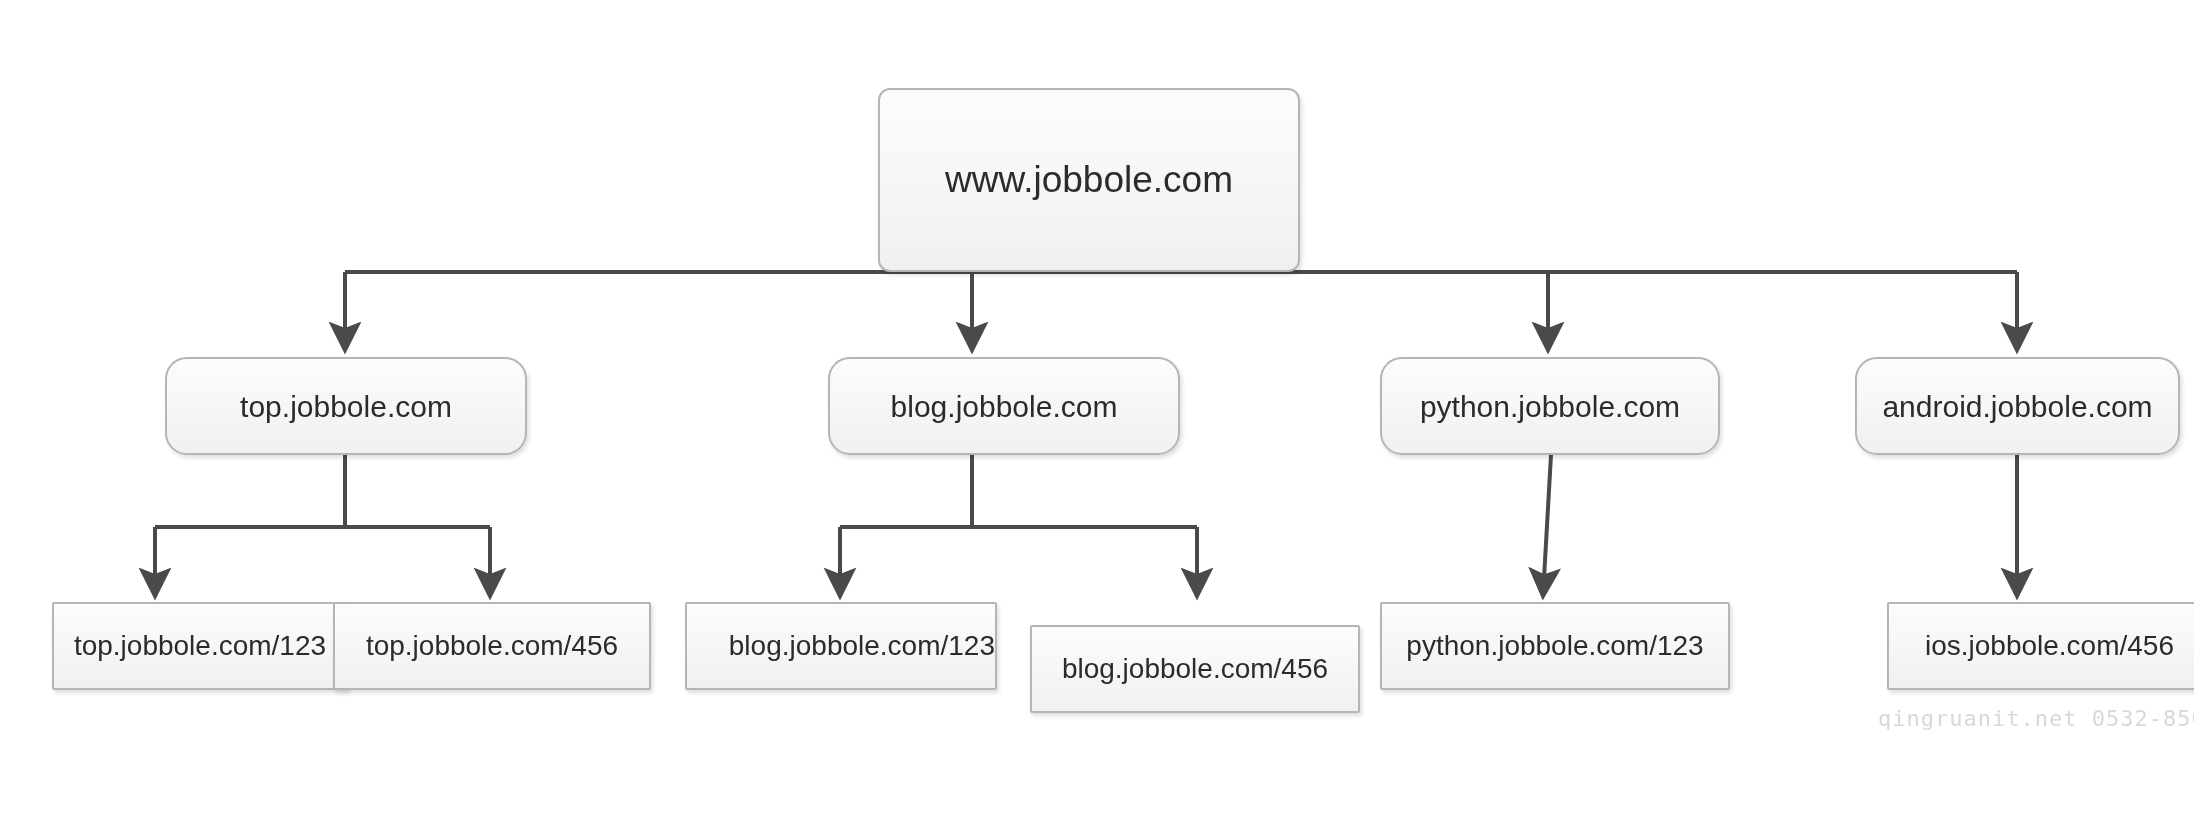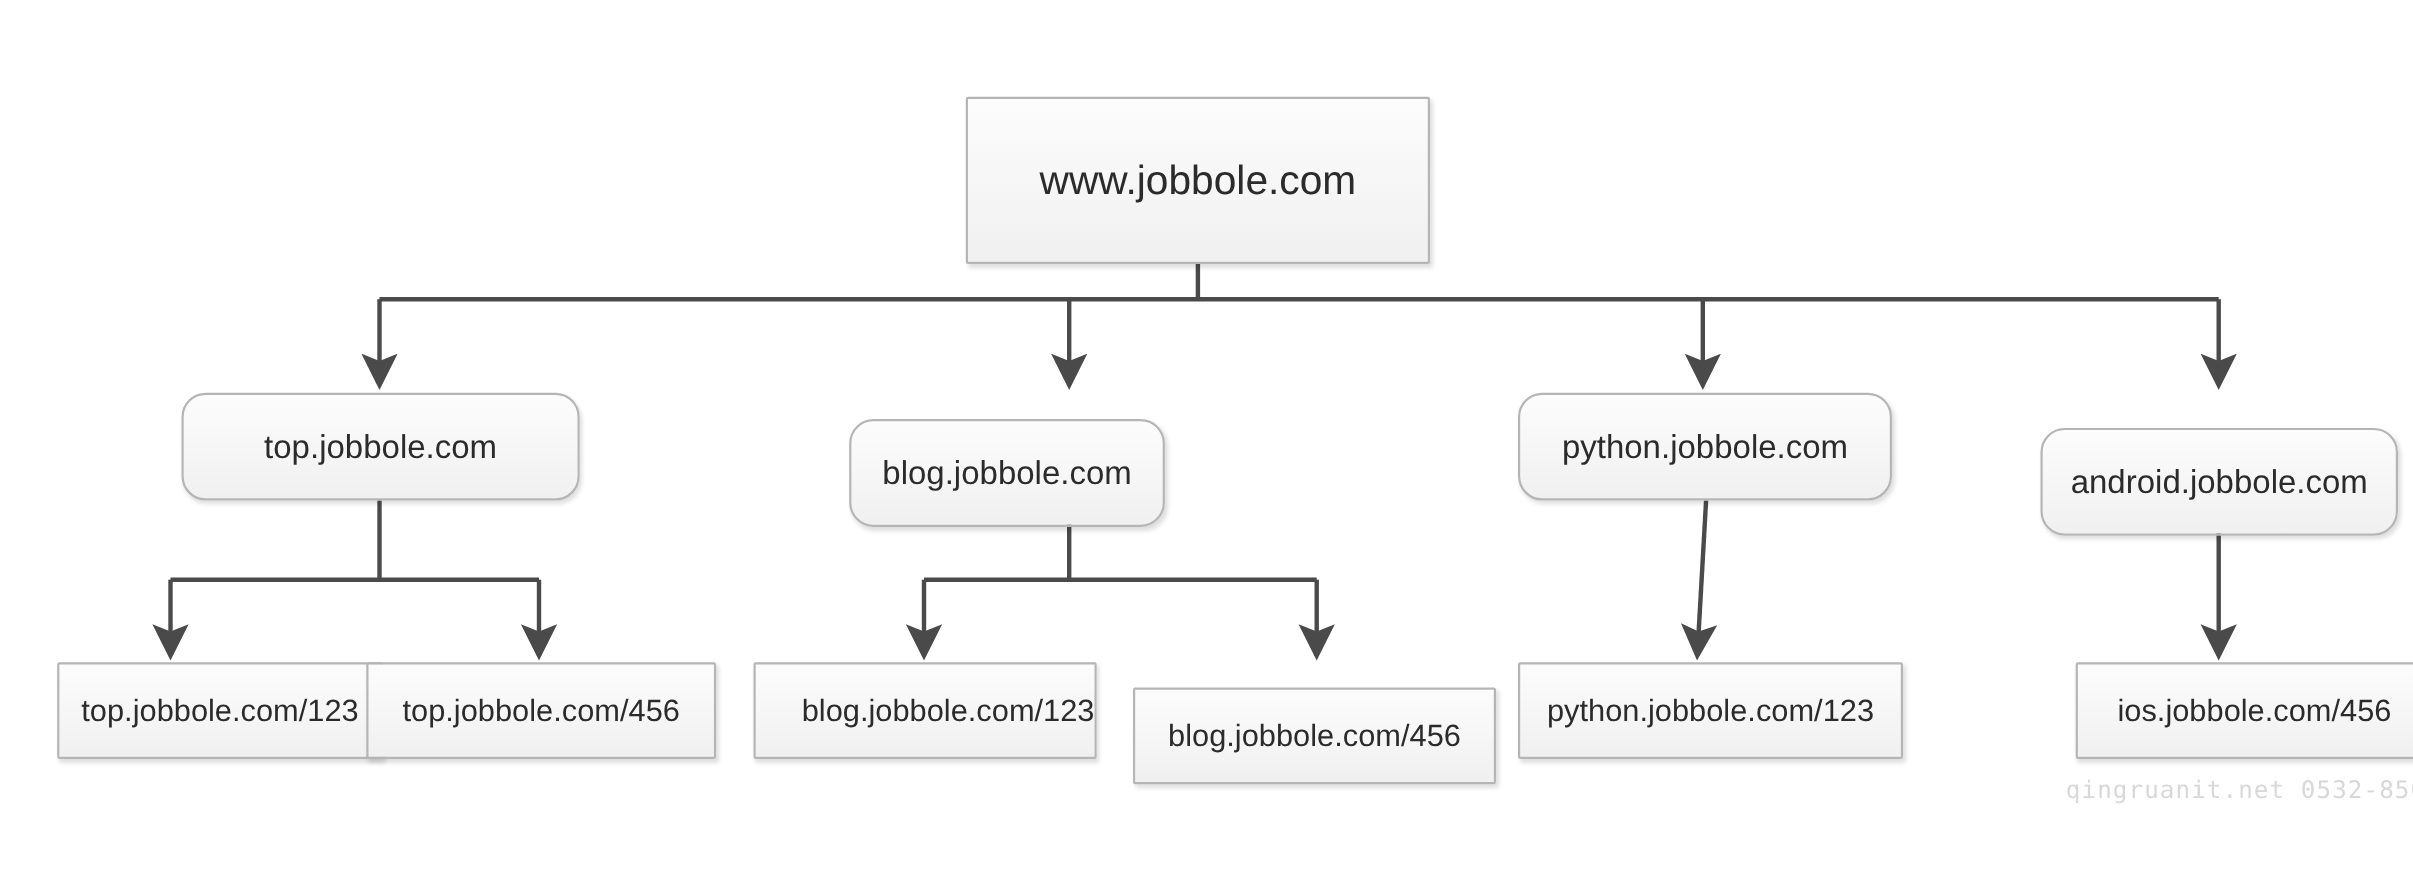--- a/index.html
+++ b/index.html
@@ -86,33 +86,33 @@
       <path d="M 840 527 L 840 596" marker-end="url(#arrow)"></path>
       <path d="M 1197 527 L 1197 596" marker-end="url(#arrow)"></path>
 
       <path d="M 1551 455 L 1543 596" marker-end="url(#arrow)"></path>
 
       <path d="M 2017 455 L 2017 596" marker-end="url(#arrow)"></path>
     </g>
   </svg>
 
   <div id="nodes">
-      <div class="node root" style="left: 878px; top: 88px; width: 422px; height: 152px;">
+      <div class="node root" style="left: 878px; top: 88px; width: 422px; height: 184px; border-radius: 12px;">
         <span class="node-label">www.jobbole.com</span>
       </div>
       <div class="node level2" style="left: 165px; top: 357px; width: 362px; height: 98px;">
         <span class="node-label">top.jobbole.com</span>
       </div>
-      <div class="node level2" style="left: 772px; top: 357px; width: 287px; height: 98px; margin-top: 24px;">
+      <div class="node level2" style="left: 828px; top: 357px; width: 352px; height: 98px;">
         <span class="node-label">blog.jobbole.com</span>
       </div>
       <div class="node level2" style="left: 1380px; top: 357px; width: 340px; height: 98px; text-align: right;">
         <span class="node-label">python.jobbole.com</span>
       </div>
-      <div class="node level2" style="left: 1855px; top: 357px; width: 325px; height: 98px; margin-top: 32px;">
+      <div class="node level2" style="left: 1855px; top: 357px; width: 325px; height: 98px;">
         <span class="node-label">android.jobbole.com</span>
       </div>
       <div class="node level3" style="left: 8px; top: 602px; width: 296px; height: 88px; margin-left: 44px;">
         <span class="node-label">top.jobbole.com/123</span>
       </div>
       <div class="node level3" style="left: 333px; top: 602px; width: 318px; height: 88px;">
         <span class="node-label">top.jobbole.com/456</span>
       </div>
       <div class="node level3" style="left: 685px; top: 602px; width: 312px; height: 88px; justify-content: flex-end;">
         <span class="node-label">blog.jobbole.com/123</span>

